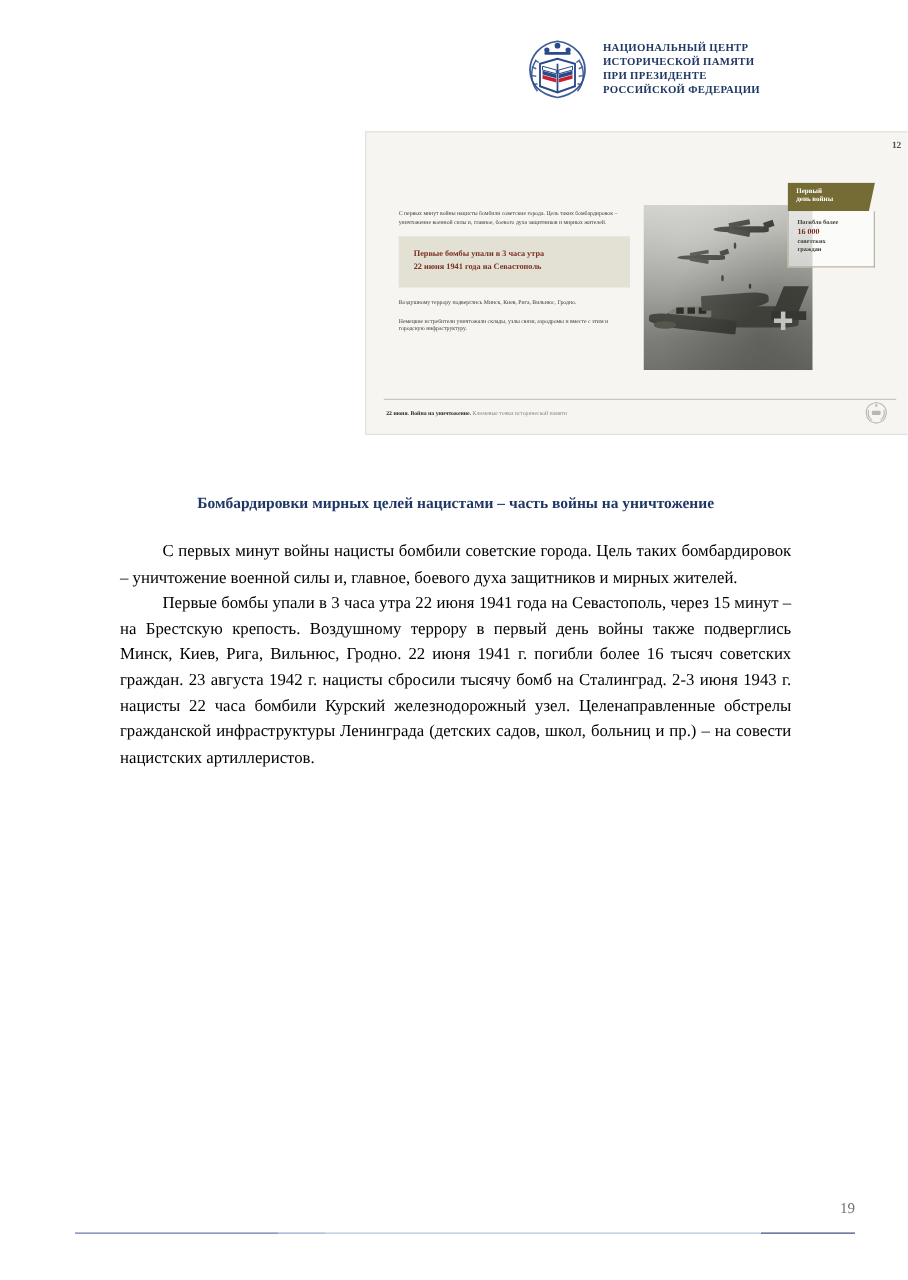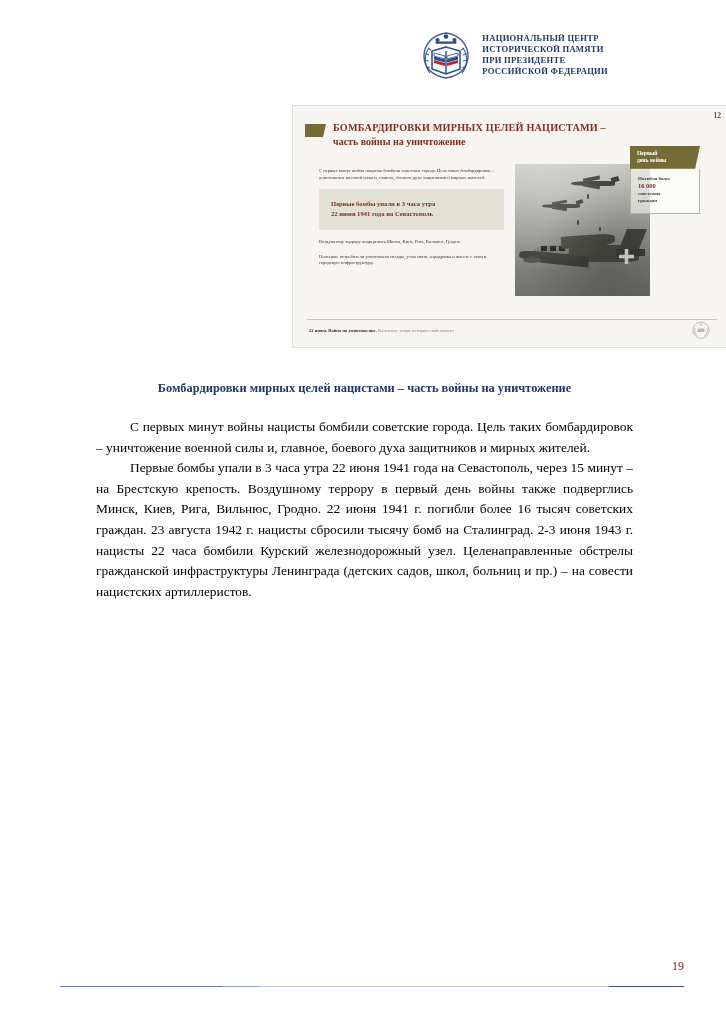--- a/index.html
+++ b/index.html
@@ -224,21 +224,21 @@
     bottom: 7px;
     width: 20px;
     height: 20px;
     opacity: .45;
   }
 
   
   .doc {
     position: absolute;
     left: 96px;
-    top: 380px;
+    top: 394px;
     width: 537px;
   }
   .doc-heading {
     font-family: "Liberation Serif", serif;
     font-size: 12.4px;
     font-weight: 700;
     color: #1f3864;
     text-align: center;
     line-height: 17px;
     margin: 0 0 20px 0;
@@ -258,21 +258,21 @@
     font-weight: 700;
   }
 
   
   .page-number {
     position: absolute;
     right: 42px;
     bottom: 50px;
     font-family: "Liberation Serif", serif;
     font-size: 12px;
-    color: #7f1d1d;
+    color: #737373;
   }
   .footer-rule {
     position: absolute;
     left: 60px;
     right: 42px;
     bottom: 37px;
     height: 1px;
     background: linear-gradient(to right,
         #6b7ba8 0%, #6b7ba8 26%,
         #9aa8cb 26%, #9aa8cb 32%,
@@ -316,27 +316,20 @@
       <div>ПРИ ПРЕЗИДЕНТЕ</div>
       <div>РОССИЙСКОЙ ФЕДЕРАЦИИ</div>
     </div>
   </div>
 </div>
 
 <div class="slide">
 
   <div class="slide-pagenum">12</div>
 
-  <div class="slide-title-wrap">
-    <div class="slide-tab"></div>
-    <div>
-      <div class="slide-title-1">БОМБАРДИРОВКИ МИРНЫХ ЦЕЛЕЙ НАЦИСТАМИ –</div>
-      <div class="slide-title-2">часть войны на уничтожение</div>
-    </div>
-  </div>
 
   <div class="slide-body">
     <p class="slide-para">С первых минут войны нацисты бомбили советские города. Цель таких бомбардировок – уничтожение военной силы и, главное, боевого духа защитников и мирных жителей.</p>
     <div class="slide-highlight">
       <div>Первые бомбы упали в 3 часа утра</div>
       <div>22 июня 1941 года на Севастополь</div>
     </div>
     <p class="slide-para">Воздушному террору подверглись Минск, Киев, Рига, Вильнюс, Гродно.</p>
     <p class="slide-para">Немецкие истребители уничтожали склады, узлы связи, аэродромы и вместе с этим и городскую инфраструктуру.</p>
   </div>

